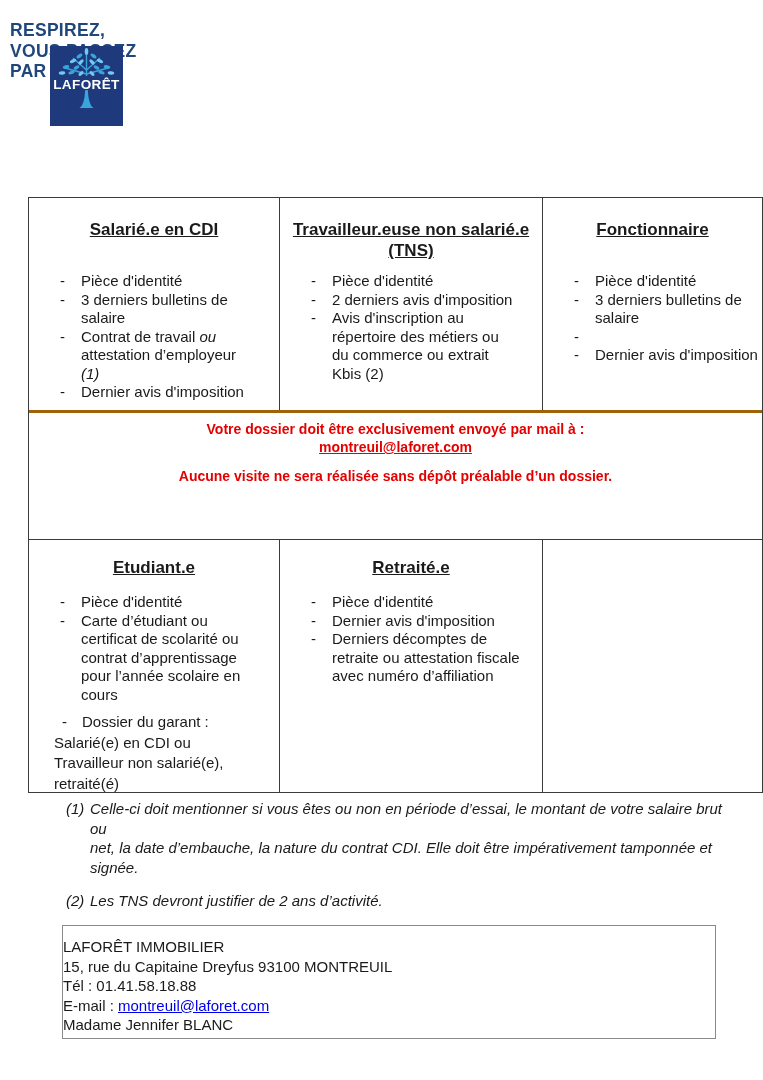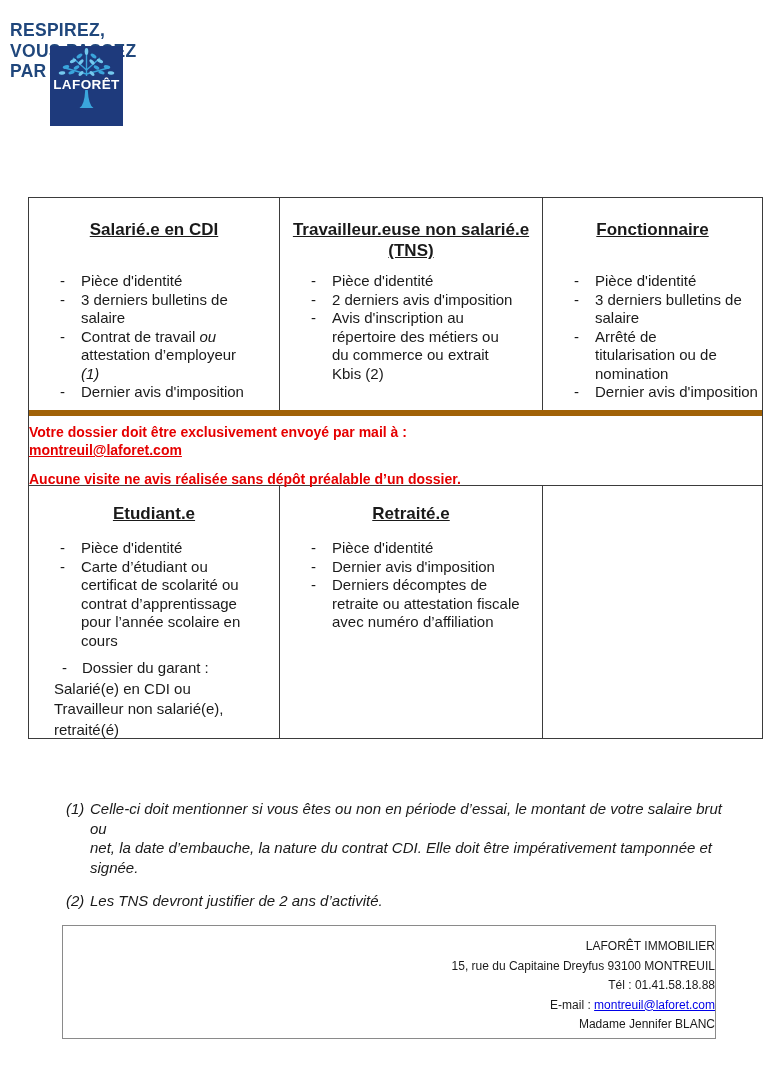--- a/index.html
+++ b/index.html
@@ -28,44 +28,44 @@
   .th1{height:74px;padding-top:21px;}
   .th2{height:53px;padding-top:17px;}
   .ttitle{font-size:17px;line-height:21px;font-weight:700;text-decoration:underline;
           text-align:center;padding:0 6px;}
   .list{padding-left:31px;padding-right:4px;font-size:15px;line-height:18.5px;}
   .li{display:flex;}
   .dash{width:21px;flex:0 0 21px;}
   .lt{flex:1;}
 
   
-  .notice{height:76px;box-sizing:border-box;border-top:6px solid #a16207;
-          border-bottom:1px solid #3b3b3b;text-align:left;color:#e50000;
+  .notice{height:130px;box-sizing:border-box;border-top:3px solid #a16207;
+          border-bottom:1px solid #3b3b3b;text-align:center;color:#e50000;
           font-weight:700;font-size:14px;line-height:18px;}
   .notice p{margin:0;}
   .n1{padding-top:7px;}
   .n2{padding-top:11px;}
   .n3{padding-top:14px;}
   .u{text-decoration:underline;}
 
   
   .garant{margin-top:8px;padding-left:25px;padding-right:4px;font-size:15px;
           line-height:20.5px;text-indent:8px;}
 
   
   .footnotes{position:absolute;left:66px;top:799px;width:660px;font-style:italic;
              font-size:15px;line-height:19.5px;}
   .fn{display:flex;margin-bottom:14px;}
   .fn-num{flex:0 0 24px;}
   .fn-text{flex:1;font-style:italic;}
 
   
   .footer-box{position:absolute;left:62px;top:925px;width:654px;height:114px;
-              box-sizing:border-box;border:1px solid #8a8a8a;text-align:right;
-              font-size:12px;line-height:19.5px;padding-top:11px;}
+              box-sizing:border-box;border:1px solid #8a8a8a;text-align:left;
+              font-size:15px;line-height:19.5px;padding-top:11px;}
   .link{color:#0000e8;}
 </style>
 </head>
 <body>
 
 <div class="page">
 
   <div class="tagline">
     <div>RESPIREZ,</div>
     <div>VOUS PASSEZ</div>
@@ -161,34 +161,33 @@
             <div class="li">
               <span class="dash">-</span>
               <span class="lt">Pièce d'identité</span>
             </div>
             <div class="li">
               <span class="dash">-</span>
               <span class="lt"><span>3 derniers bulletins de</span><br><span>salaire</span></span>
             </div>
             <div class="li">
               <span class="dash">-</span>
-              <span class="lt"><span>Arrêté de</span><br><span>titularisation ou de</span><br><span>nomination</span></span>
             </div>
             <div class="li">
               <span class="dash">-</span>
               <span class="lt">Dernier avis d'imposition</span>
             </div>
           </div>
       </div>
     </div>
 
     <div class="notice">
       <p class="n1">Votre dossier doit être exclusivement envoyé par mail à :</p>
       <p><span class="u">montreuil@laforet.com</span></p>
-      <p class="n2">Aucune visite ne avis réalisée sans dépôt préalable d’un dossier.</p>
+      <p class="n2">Aucune visite ne sera réalisée sans dépôt préalable d’un dossier.</p>
     </div>
 
     <div class="trow row2">
       <div class="tcell c1">
         <div class="thead th2">
             <span class="ttitle">Etudiant.e</span>
           </div>
         <div class="list">
             <div class="li">
               <span class="dash">-</span>

